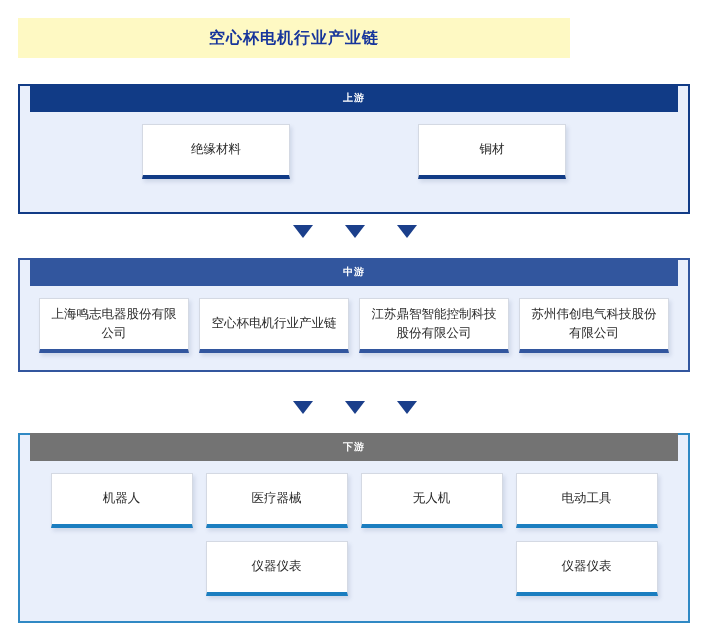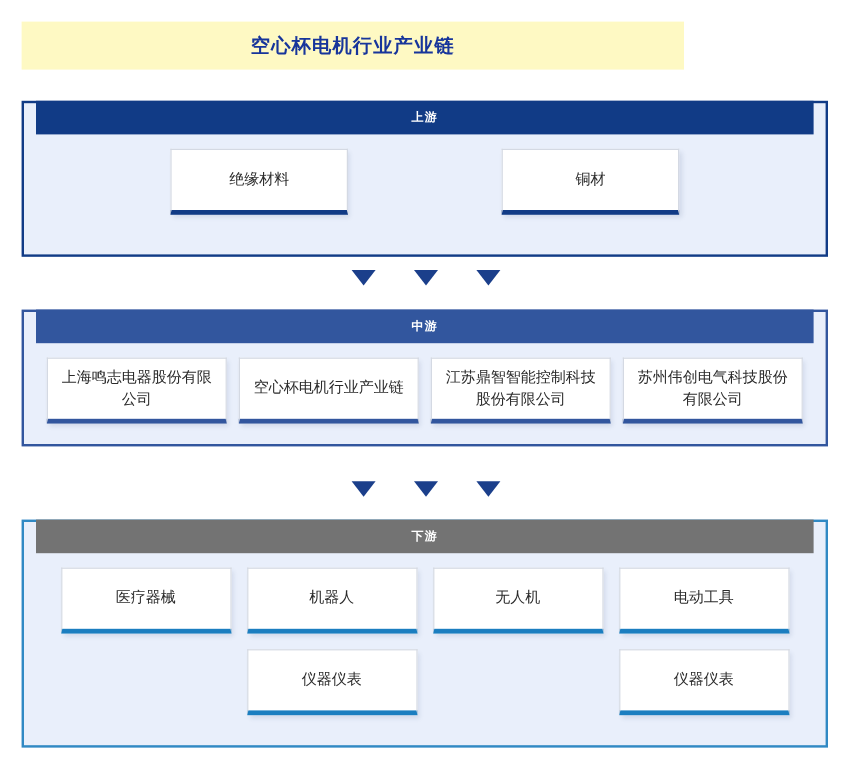--- a/index.html
+++ b/index.html
@@ -244,26 +244,26 @@
 
   <div class="section sec-down" style="top:433px; height:190px;">
     <div class="section-inner">
       <div class="section-header">
         <span class="section-header-label">下游</span>
       </div>
       <div class="section-body">
         <div class="row">
           <div class="slot">
             <div class="card">
+              <span class="card-label">机器人</span>
+            </div>
+          </div>
+          <div class="slot">
+            <div class="card">
               <span class="card-label">医疗器械</span>
-            </div>
-          </div>
-          <div class="slot">
-            <div class="card">
-              <span class="card-label">机器人</span>
             </div>
           </div>
           <div class="slot">
             <div class="card">
               <span class="card-label">无人机</span>
             </div>
           </div>
           <div class="slot">
             <div class="card">
               <span class="card-label">电动工具</span>

